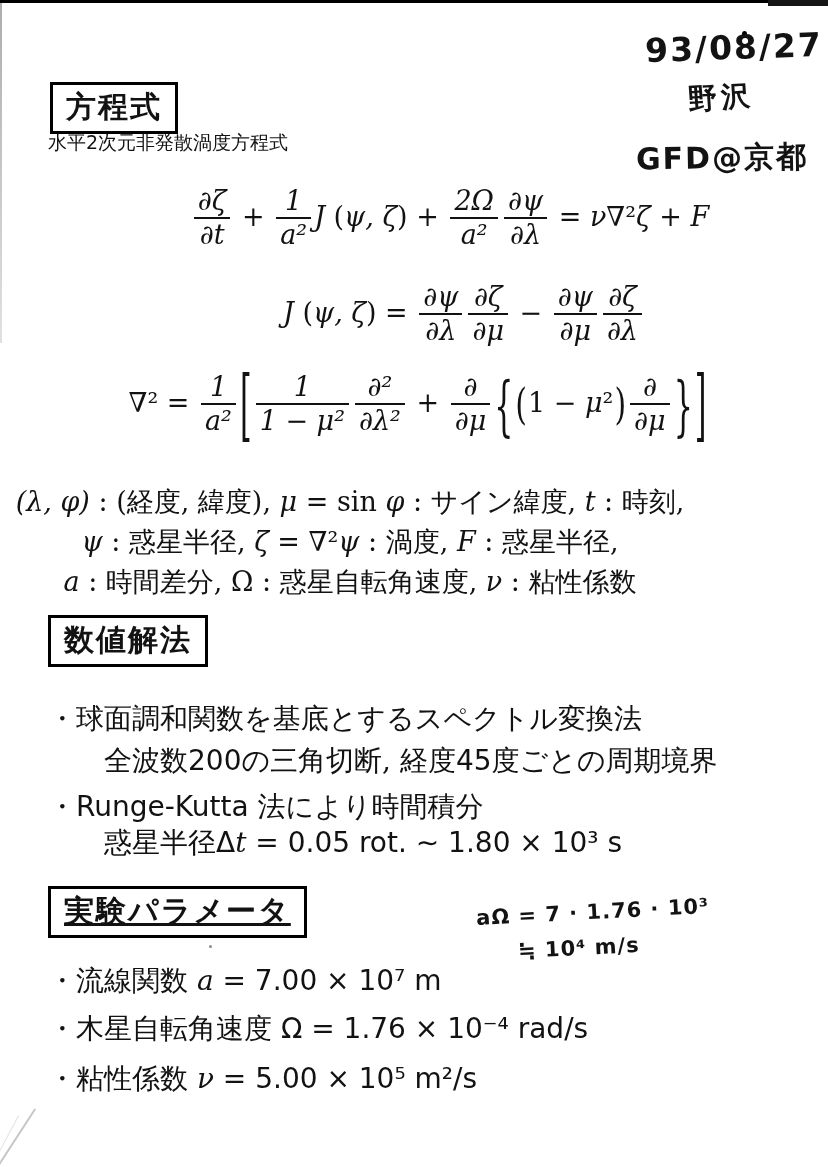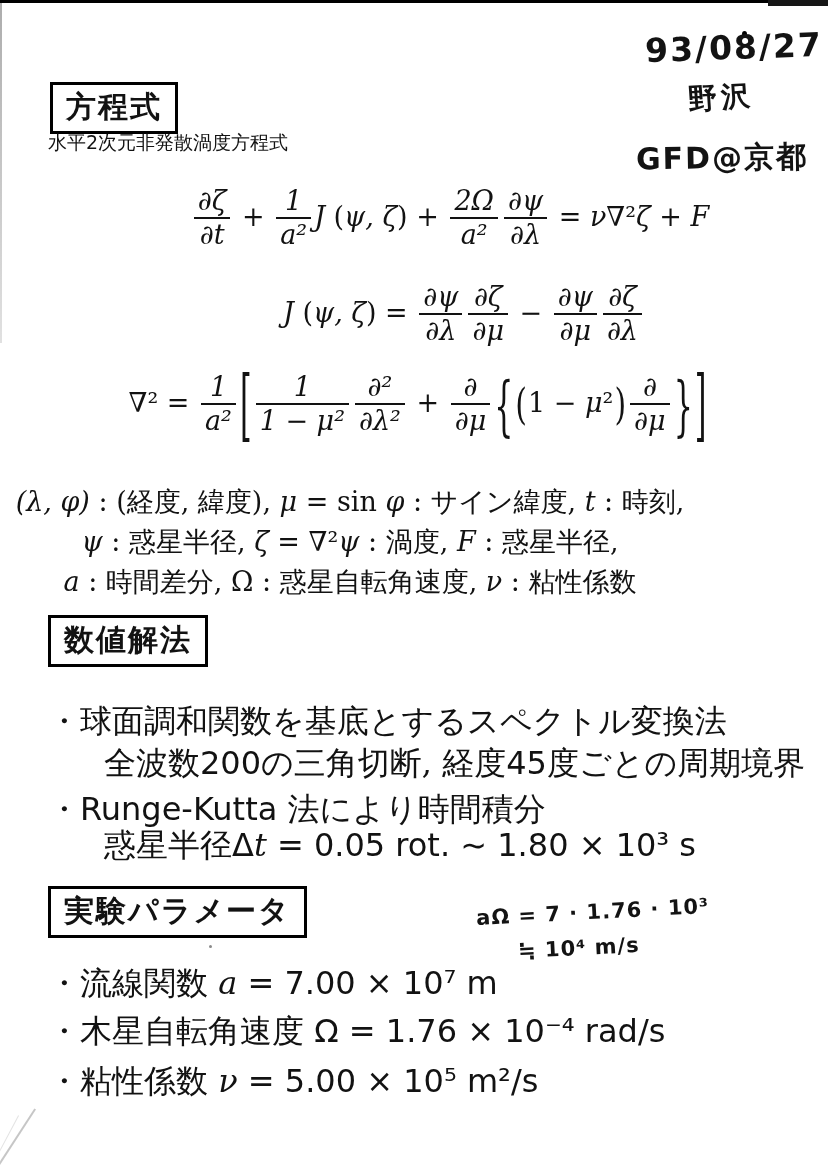--- a/index.html
+++ b/index.html
@@ -39,24 +39,24 @@
   
   .boxtitle {
     position:absolute;
     border:3px solid #000;
     font-family:"DejaVu Sans","Liberation Sans",sans-serif;
     font-weight:bold; font-size:30px; line-height:1.2;
     padding:4px 13px 6px; letter-spacing:2px; white-space:nowrap;
   }
   .bt1 { left:50px; top:82px;  }
   .bt2 { left:48px; top:615px; }
-  .bt3 { left:48px; top:886px; }
+  .bt3 { left:48px; top:886px;text-decoration:underline; }
 
   
-  .txtline { position:absolute; white-space:nowrap; font-size:32px; }
+  .txtline { position:absolute; white-space:nowrap; font-size:28px; }
   .txtline span, .eq span { white-space:pre; }
   .subtitle { left:48px; top:130px; font-size:19px; }
 
   .jp { font-family:"DejaVu Serif","Liberation Serif",serif; font-style:normal; }
   .mn { font-family:"DejaVu Sans","Liberation Sans",sans-serif; font-style:normal; }
   .mi { font-family:"DejaVu Serif","Liberation Serif",serif; font-style:italic; }
   .mo { font-family:"DejaVu Serif","Liberation Serif",serif; font-style:normal; }
 
   
   .eq {

